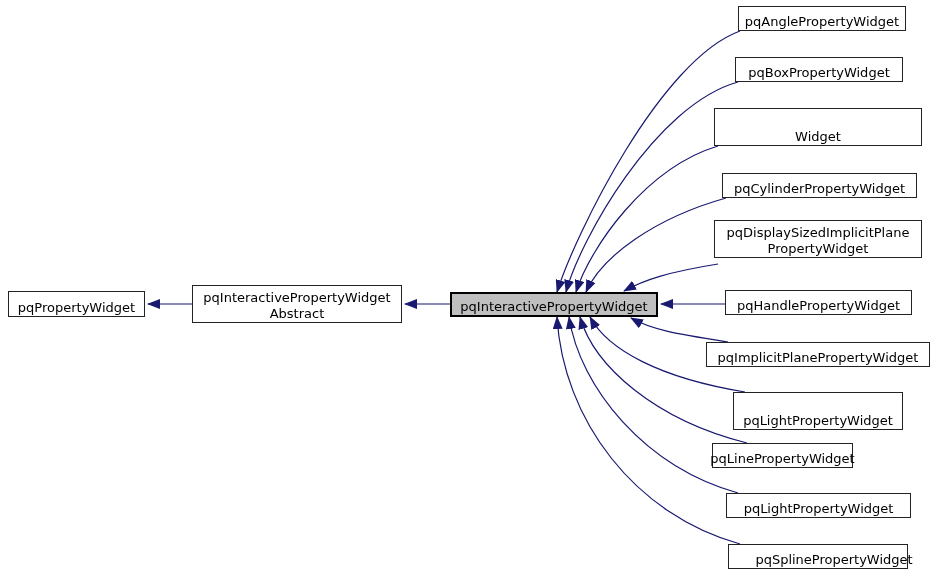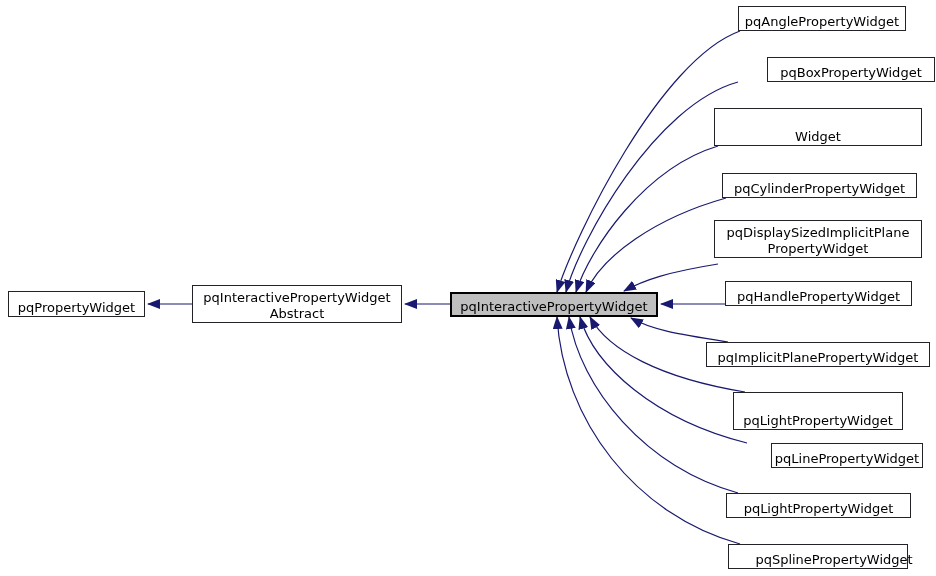--- a/index.html
+++ b/index.html
@@ -59,43 +59,43 @@
       <div class="node" style="left: 192px; top: 285px; width: 210px; height: 38px;">
         <span>pqInteractivePropertyWidget</span>
         <span>Abstract</span>
       </div>
       <div class="node highlight" style="left: 450px; top: 292px; width: 208px; height: 25px;">
         <span>pqInteractivePropertyWidget</span>
       </div>
       <div class="node" style="left: 738px; top: 6px; width: 168px; height: 25px;">
         <span>pqAnglePropertyWidget</span>
       </div>
-      <div class="node" style="left: 735px; top: 57px; width: 168px; height: 25px; margin-left: 32px;">
+      <div class="node" style="left: 735px; top: 57px; width: 168px; height: 25px;">
         <span>pqBoxPropertyWidget</span>
       </div>
       <div class="node" style="left: 714px; top: 108px; width: 208px; height: 38px;">
         <span>Widget</span>
       </div>
       <div class="node" style="left: 722px; top: 173px; width: 195px; height: 25px;">
         <span>pqCylinderPropertyWidget</span>
       </div>
       <div class="node" style="left: 714px; top: 220px; width: 208px; height: 38px;">
         <span>pqDisplaySizedImplicitPlane</span>
         <span>PropertyWidget</span>
       </div>
-      <div class="node" style="left: 725px; top: 281px; width: 187px; height: 25px;">
+      <div class="node" style="left: 725px; top: 290px; width: 187px; height: 25px;">
         <span>pqHandlePropertyWidget</span>
       </div>
       <div class="node" style="left: 706px; top: 342px; width: 224px; height: 25px;">
         <span>pqImplicitPlanePropertyWidget</span>
       </div>
       <div class="node" style="left: 733px; top: 392px; width: 170px; height: 38px;">
         <span>pqLightPropertyWidget</span>
       </div>
-      <div class="node" style="left: 771px; top: 443px; width: 152px; height: 25px;">
+      <div class="node" style="left: 712px; top: 443px; width: 141px; height: 25px;">
         <span>pqLinePropertyWidget</span>
       </div>
       <div class="node" style="left: 726px; top: 493px; width: 185px; height: 25px;">
         <span>pqLightPropertyWidget</span>
       </div>
       <div class="node" style="left: 728px; top: 544px; width: 180px; height: 25px; padding-left: 32px;">
         <span>pqSplinePropertyWidget</span>
       </div>
     </div>
 </div>

